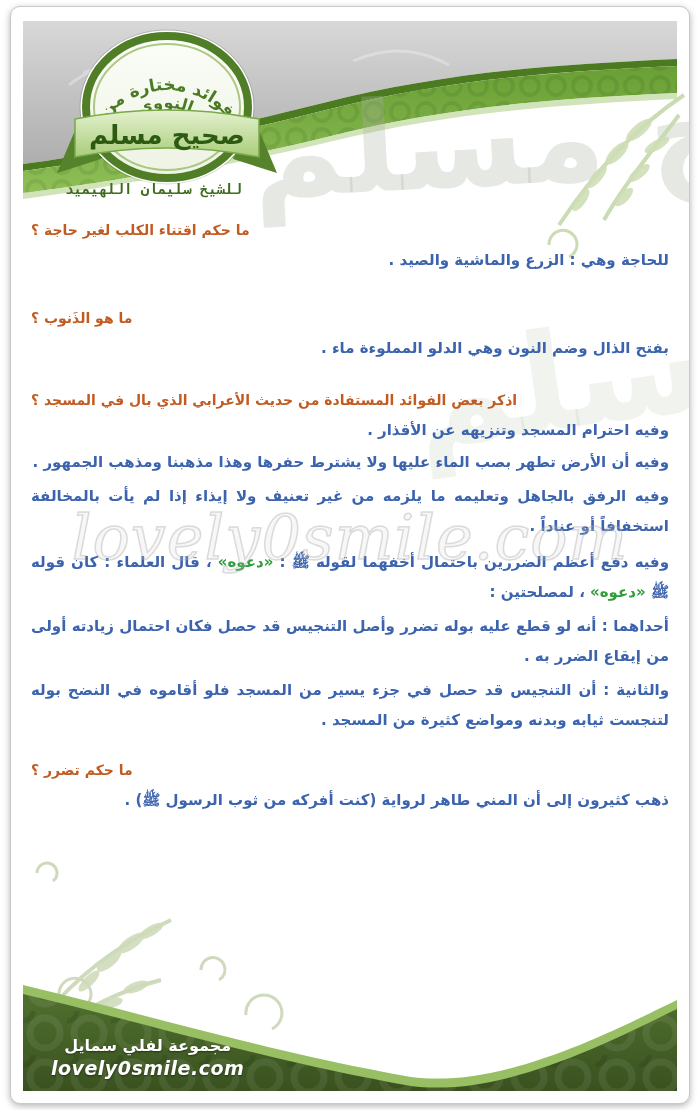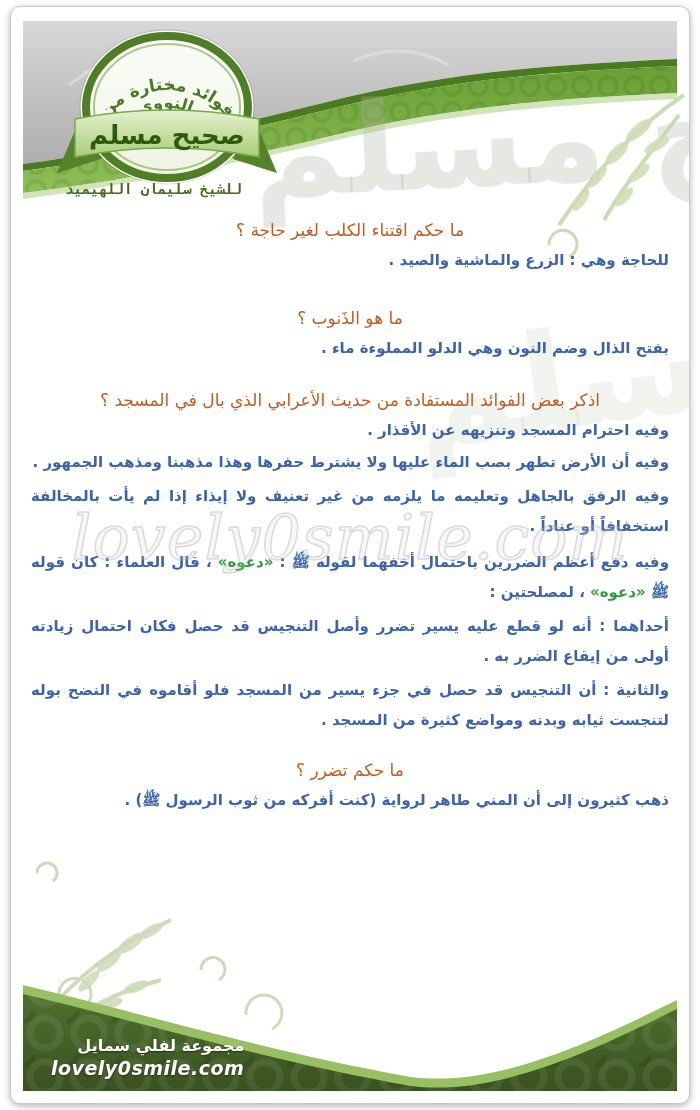--- a/index.html
+++ b/index.html
@@ -32,22 +32,22 @@
   .flourish{position:absolute;z-index:3;pointer-events:none;}
   .fl-topright{right:0px;top:78px;width:200px;height:190px;}
   .fl-bottomleft{left:0px;top:888px;width:280px;height:150px;}
   .fl-swirl-mid{left:16px;top:840px;width:40px;height:40px;}
   
   .content{
     position:absolute;left:20px;right:20px;top:208px;z-index:10;
     direction:rtl;text-align:justify;
   }
   .q{
-    margin:0;font-size:17px;line-height:30px;font-weight:normal;color:#c25b22;
-    text-align:center;
+    margin:0;font-size:14px;line-height:30px;font-weight:bold;color:#c25b22;
+    text-align:left;
   }
   .ans{
     margin:0;font-size:15px;line-height:30px;font-weight:bold;color:#3c63ae;
     text-align:justify;text-align-last:right;
   }
   .hl{color:#2f9e39;}
   .mt26{margin-top:26px;} .mt28{margin-top:28px;} .mt22{margin-top:22px;} .mt20{margin-top:20px;}
   .mb6{margin-bottom:6px;} .mb2{margin-bottom:2px;} .mb4{margin-bottom:4px;}
   
   .wm-center{
@@ -55,21 +55,21 @@
     font-family:"DejaVu Serif","Liberation Serif",serif;
     font-style:italic;font-size:62px;letter-spacing:1px;white-space:nowrap;
     color:rgba(205,205,205,0.16);
     -webkit-text-stroke:1.5px rgba(170,170,170,0.40);
     pointer-events:none;
   }
   
   .footer-svg{position:absolute;left:12px;top:960px;width:654px;height:124px;z-index:5;}
   .footer-text{
     position:absolute;left:40px;top:1028px;z-index:6;color:#ffffff;
-    text-shadow:0 1px 2px rgba(0,0,0,.45);line-height:22px;
+    text-shadow:0 1px 2px rgba(0,0,0,.45);line-height:22px;text-align:center;
   }
   .footer-text .ar{font-size:16px;font-weight:bold;direction:rtl;}
   .footer-text .en{font-size:19px;font-weight:bold;font-style:italic;letter-spacing:0.5px;}
 </style>
 </head>
 <body>
 
 <div class="card">
 
   <svg class="header-svg" viewBox="0 0 654 270" aria-hidden="true">
@@ -151,21 +151,21 @@
     <p class="ans">للحاجة وهي : الزرع والماشية والصيد .</p>
 
     <p class="q mt28">ما هو الذَنوب ؟</p>
     <p class="ans">بفتح الذال وضم النون وهي الدلو المملوءة ماء .</p>
 
     <p class="q mt22">اذكر بعض الفوائد المستفادة من حديث الأعرابي الذي بال في المسجد ؟</p>
     <p class="ans mb2">وفيه احترام المسجد وتنزيهه عن الأقذار .</p>
     <p class="ans mb4">وفيه أن الأرض تطهر بصب الماء عليها ولا يشترط حفرها وهذا مذهبنا ومذهب الجمهور .</p>
     <p class="ans mb6">وفيه الرفق بالجاهل وتعليمه ما يلزمه من غير تعنيف ولا إيذاء إذا لم يأت بالمخالفة استخفافاً أو عناداً .</p>
     <p class="ans mb4"><span>وفيه دفع أعظم الضررين باحتمال أخفهما لقوله ﷺ : </span><span class="hl">«دعوه»</span><span> ، قال العلماء : كان قوله ﷺ </span><span class="hl">«دعوه»</span><span> ، لمصلحتين :</span></p>
-    <p class="ans mb4">أحداهما : أنه لو قطع عليه يسير تضرر وأصل التنجيس قد حصل فكان احتمال زيادته أولى من إيقاع الضرر به .</p>
+    <p class="ans mb4">أحداهما : أنه لو قطع عليه بوله تضرر وأصل التنجيس قد حصل فكان احتمال زيادته أولى من إيقاع الضرر به .</p>
     <p class="ans">والثانية : أن التنجيس قد حصل في جزء يسير من المسجد فلو أقاموه في النضح بوله لتنجست ثيابه وبدنه ومواضع كثيرة من المسجد .</p>
 
     <p class="q mt20">ما حكم تضرر ؟</p>
     <p class="ans">ذهب كثيرون إلى أن المني طاهر لرواية (كنت أفركه من ثوب الرسول ﷺ) .</p>
   </div>
 
   <div class="wm-center">lovely0smile.com</div>
 
   <svg class="flourish fl-swirl-mid" viewBox="0 0 40 40" aria-hidden="true">
     <path d="M10,26 a10,10 0 1 1 16,8" fill="none" stroke="#cdd9ba" stroke-width="3"></path>

